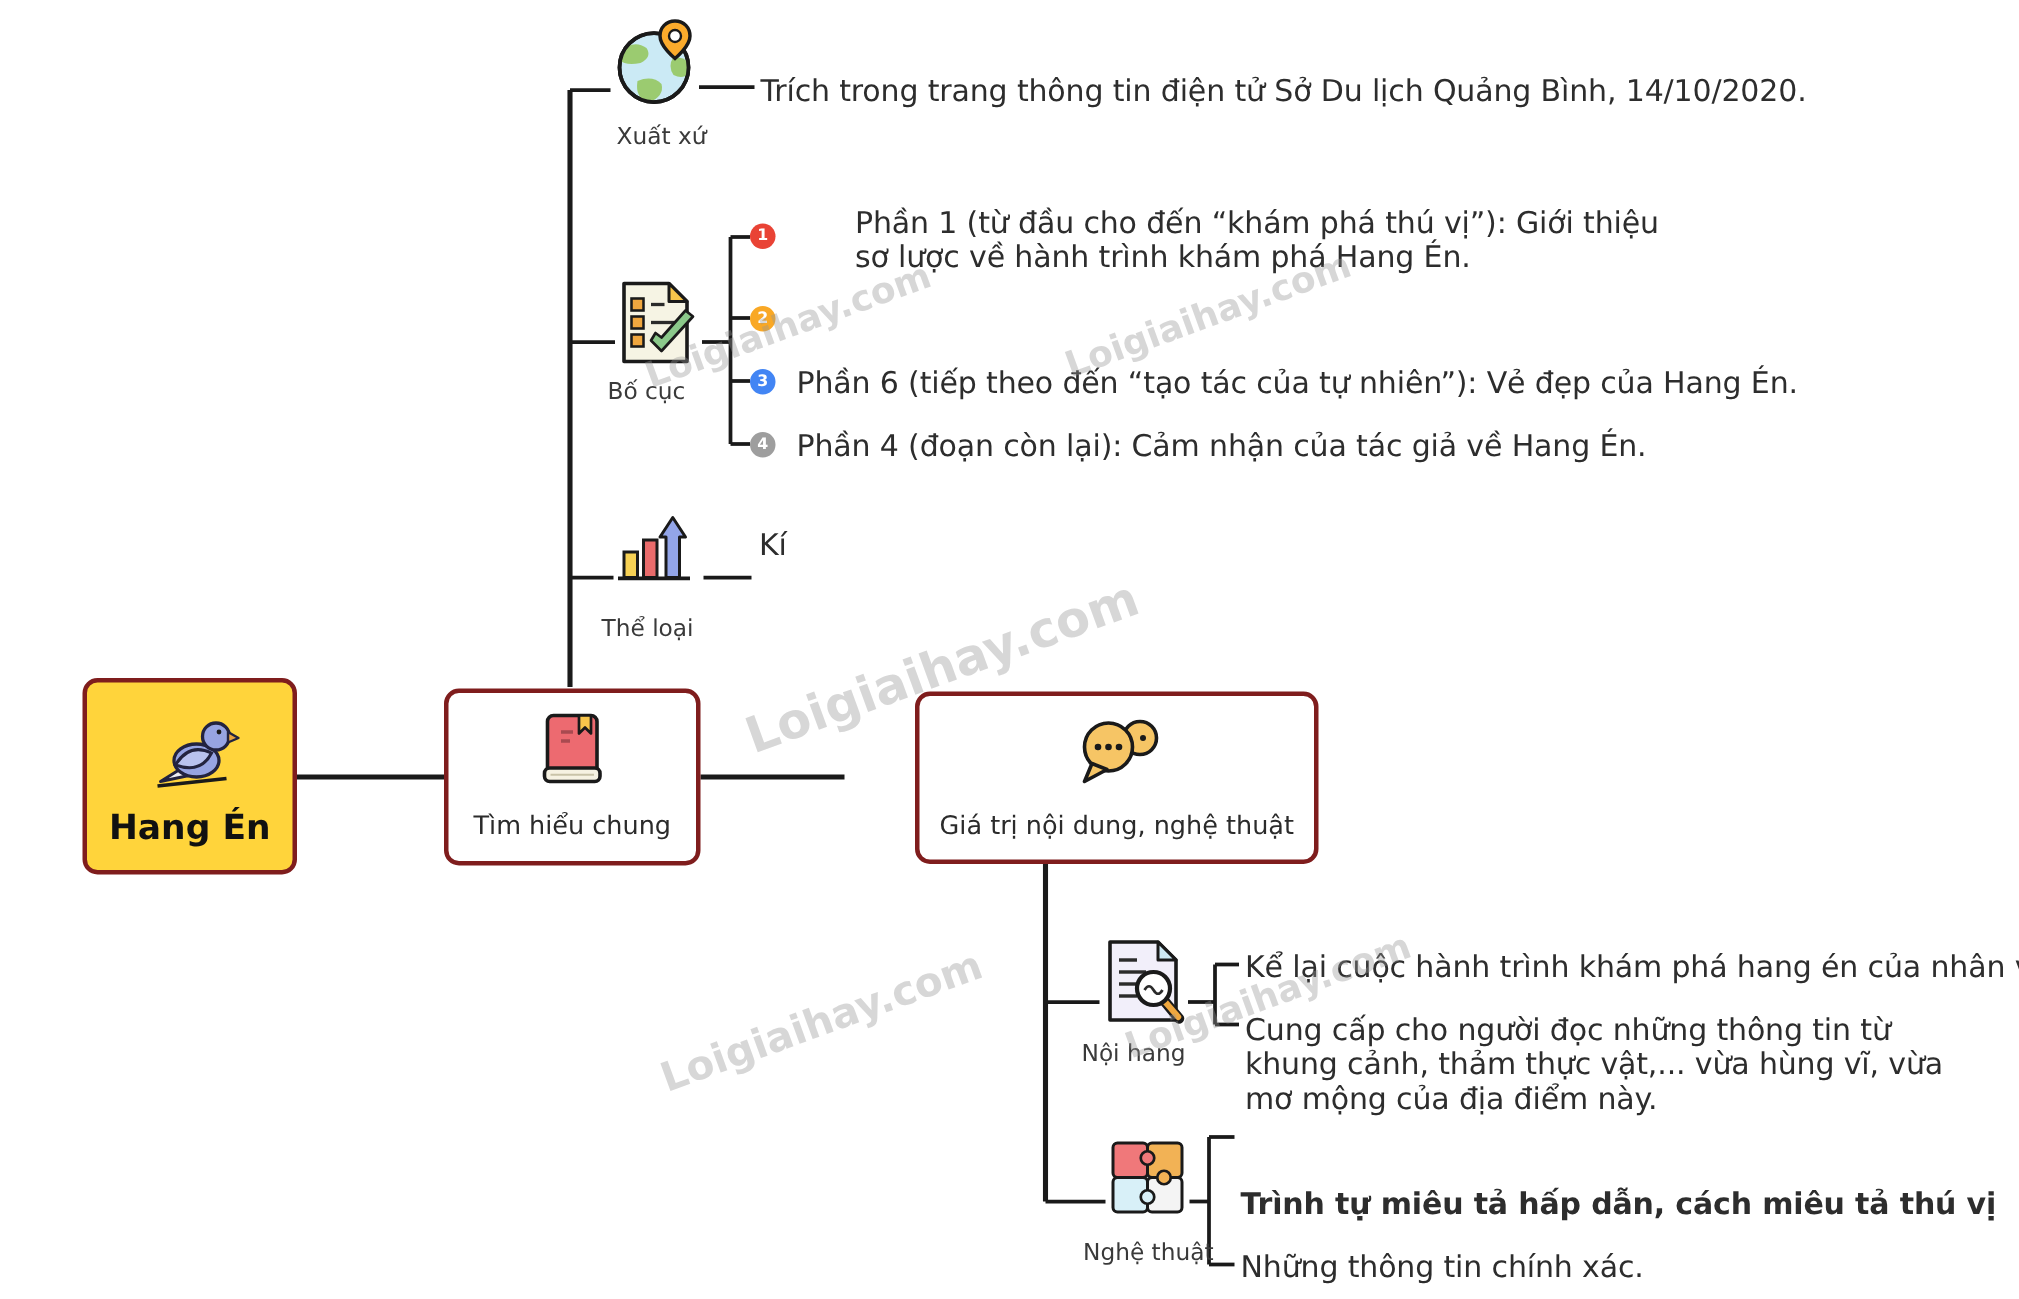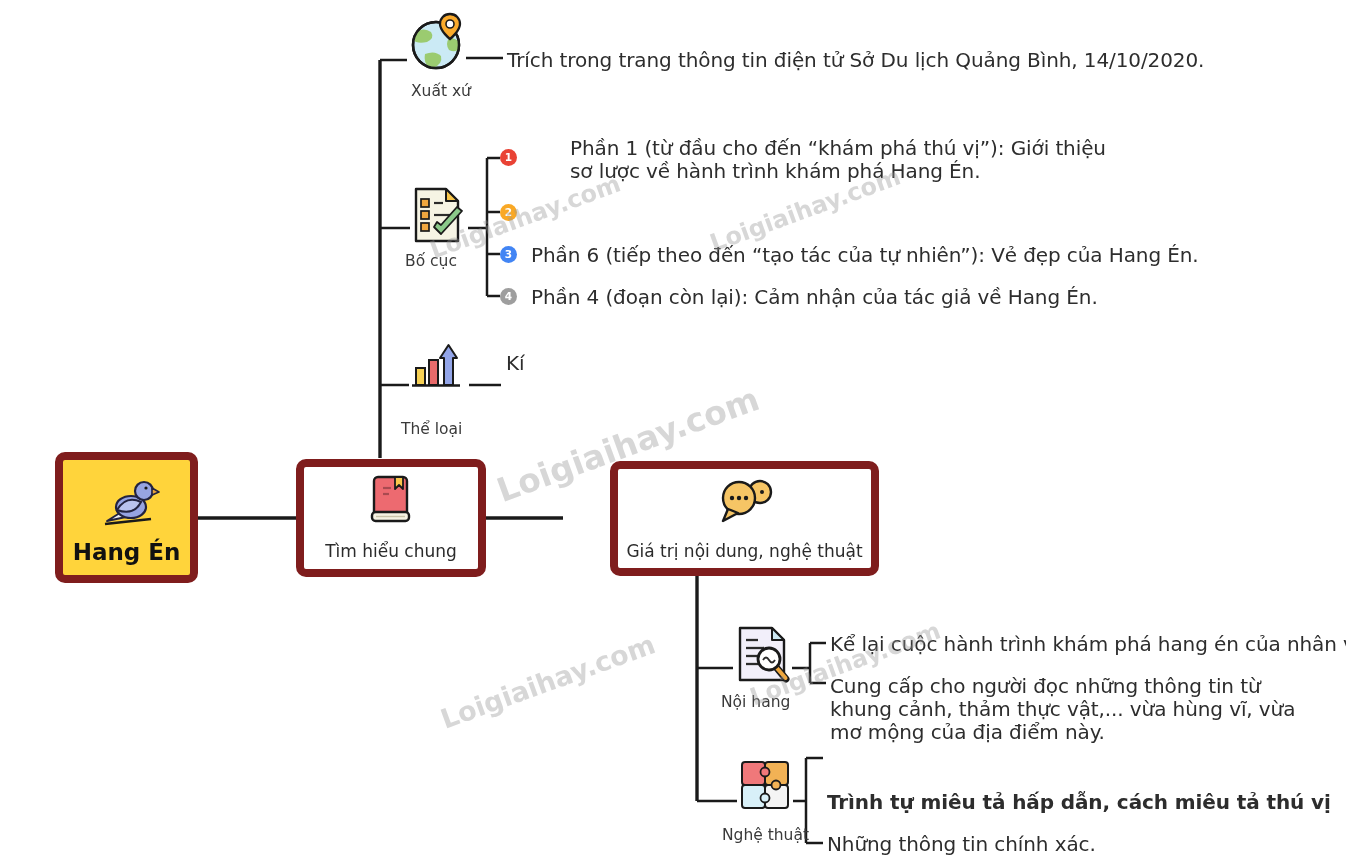--- a/index.html
+++ b/index.html
@@ -8,21 +8,21 @@
     width:1346px;height:866px;
     background:#ffffff;
     font-family:"DejaVu Sans","Liberation Sans",sans-serif;
     color:#2d2d2d;
     overflow:hidden;
   }
   svg.lines{position:absolute;left:0;top:0;pointer-events:none;}
   
   .node{
     position:absolute;
-    border:8px solid #7f1d1d;
+    border:3px solid #7f1d1d;
     border-radius:10px;
     background:#ffffff;
     display:flex;flex-direction:column;align-items:center;justify-content:center;
     box-sizing:border-box;
     z-index:3;
   }
   .node .node-title{
     text-align:center;
     color:#2b2b2b;
     font-size:17px;
@@ -118,21 +118,21 @@
         <ellipse cx="38" cy="33" rx="15" ry="11" fill="#97A4E2" stroke="#23233f" stroke-width="2.2"></ellipse>
         <circle cx="51" cy="17" r="9" fill="#97A4E2" stroke="#23233f" stroke-width="2.2"></circle>
         <path d="M59 14 L66 18 L59 21 Z" fill="#E8A33D" stroke="#23233f" stroke-width="1.6" stroke-linejoin="round"></path>
         <path d="M24 36 Q33 21 48 28 Q41 42 24 36 Z" fill="#B9C2EE" stroke="#23233f" stroke-width="2"></path>
         <circle cx="53" cy="14" r="1.6" fill="#1a1a1a"></circle>
       </svg>
     </span>
     <div class="node-title">Hang Én</div>
   </div>
 
-  <div class="node" style="left:296px;top:459px;width:190px;height:118px;">
+  <div class="node" style="left:296px;top:459px;width:171px;height:118px;">
     <span class="icon-wrap">
       <svg width="42" height="50" viewBox="0 0 42 50">
         <rect x="4" y="2" width="33" height="39" rx="4" fill="#ED6A70" stroke="#1a1a1a" stroke-width="2.4"></rect>
         <path d="M25 2 L33 2 L33 14 L29 10 L25 14 Z" fill="#F8C64B" stroke="#1a1a1a" stroke-width="1.8" stroke-linejoin="round"></path>
         <path d="M13 13 H21" stroke="#a94a50" stroke-width="2.2"></path>
         <path d="M13 19 H19" stroke="#a94a50" stroke-width="2.2"></path>
         <rect x="2" y="37" width="37" height="9" rx="3.5" fill="#F6F2E2" stroke="#1a1a1a" stroke-width="2.4"></rect>
         <path d="M6 41.5 H35" stroke="#c9c3a8" stroke-width="1.4"></path>
       </svg>
     </span>
@@ -201,21 +201,21 @@
   <div class="leaf-text nowrap" style="left:531px;top:286px;">Phần 4 (đoạn còn lại): Cảm nhận của tác giả về Hang Én.</div>
 
   <span class="icon" style="left:410px;top:341px;">
     <svg width="56" height="48" viewBox="0 0 56 48">
       <rect x="6" y="27" width="9" height="17" fill="#F7D154" stroke="#1a1a1a" stroke-width="2"></rect>
       <rect x="19" y="19" width="9" height="25" fill="#E96B6B" stroke="#1a1a1a" stroke-width="2"></rect>
       <path d="M34 44 V17 H30 L38.5 4 L47 17 H43 V44 Z" fill="#93A5E8" stroke="#1a1a1a" stroke-width="2" stroke-linejoin="round"></path>
       <path d="M2 44.5 H50" stroke="#1a1a1a" stroke-width="2.5"></path>
     </svg>
   </span>
-  <div class="icon-label" style="left:401px;top:420px;">Thể loại</div>
+  <div class="icon-label" style="left:401px;top:410px;">Thể loại</div>
   <div class="leaf-text nowrap" style="left:506px;top:352px;">Kí</div>
 
   <span class="icon" style="left:734px;top:624px;">
     <svg width="58" height="62" viewBox="0 0 58 62">
       <path d="M6 4 H38 L50 16 V56 H6 Z" fill="#F2EFFA" stroke="#1a1a1a" stroke-width="2.4" stroke-linejoin="round"></path>
       <path d="M38 4 L38 16 H50 Z" fill="#CDE8F2" stroke="#1a1a1a" stroke-width="2" stroke-linejoin="round"></path>
       <path d="M12 16 H24" stroke="#2b2b2b" stroke-width="2.3"></path>
       <path d="M12 24 H30" stroke="#2b2b2b" stroke-width="2.3"></path>
       <path d="M12 32 H27" stroke="#2b2b2b" stroke-width="2.3"></path>
       <path d="M12 40 H24" stroke="#2b2b2b" stroke-width="2.3"></path>

